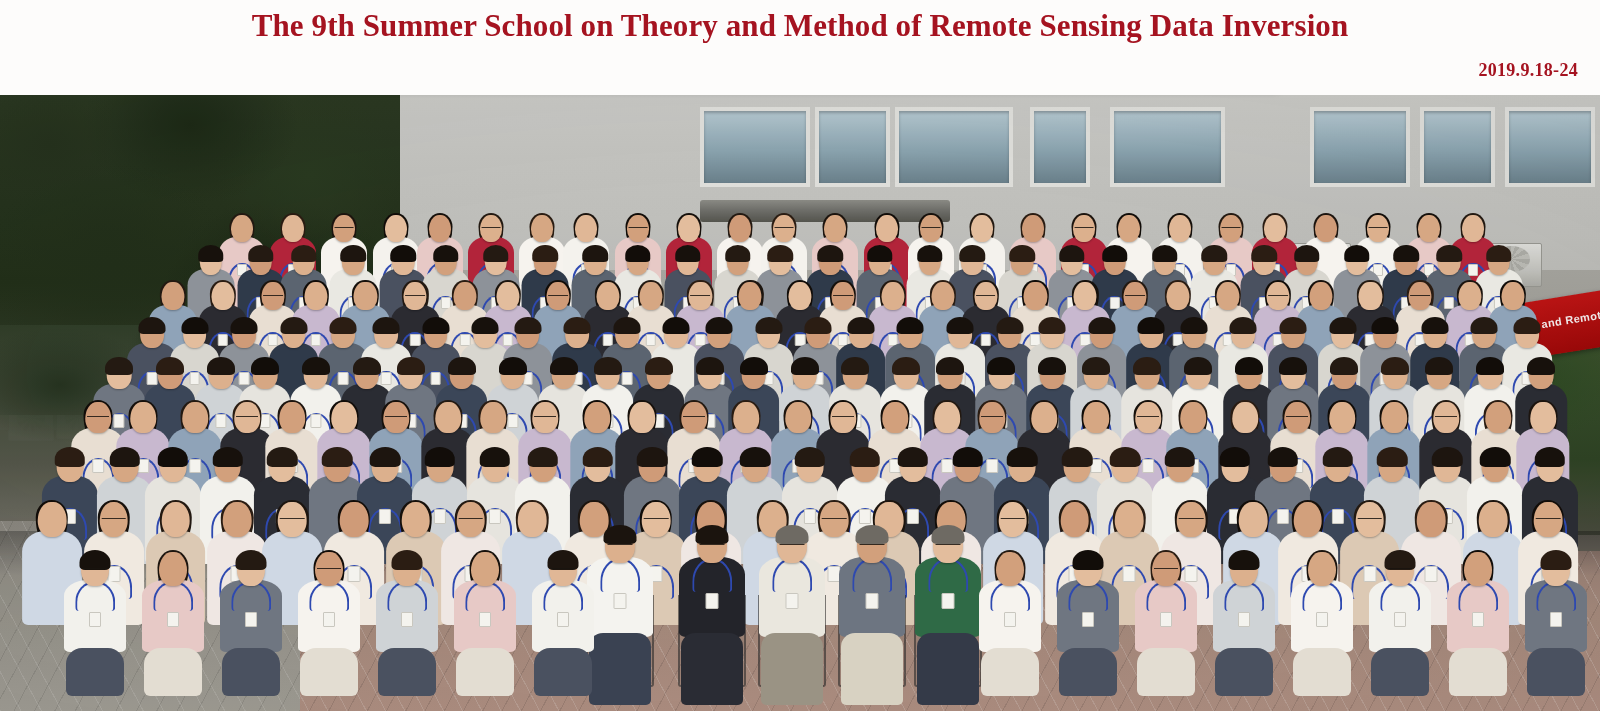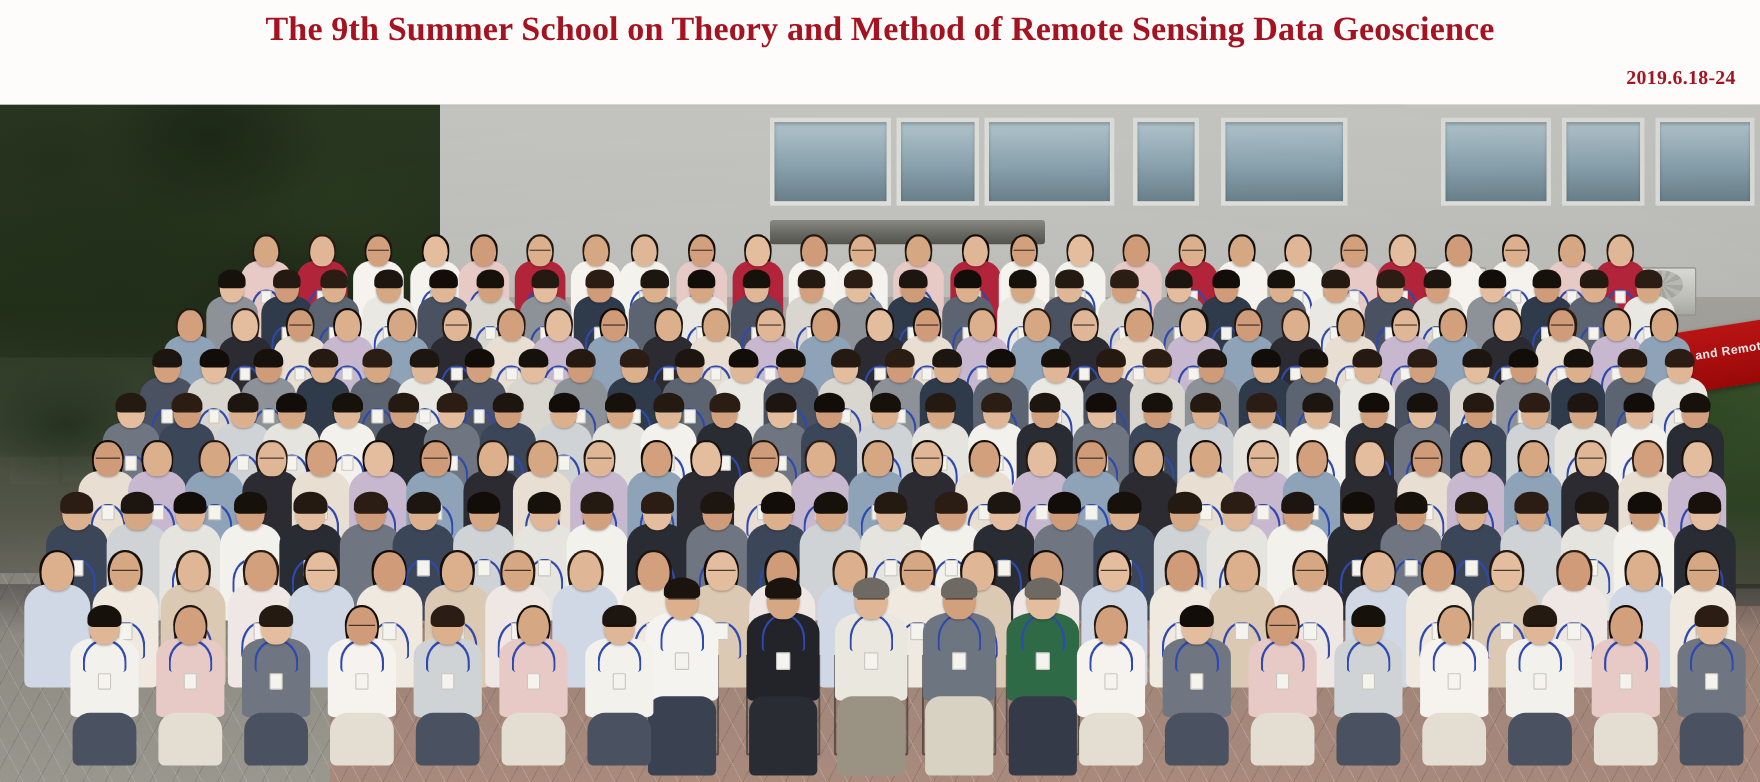--- a/index.html
+++ b/index.html
@@ -239,23 +239,23 @@
     white-space:nowrap;
   }
 </style>
 </head>
 <body>
 
 <div class="poster">
 
   <div class="header">
     <div class="title-block">
-      <div class="title-line l1">The 9th Summer School on Theory and Method of Remote Sensing Data Geoscience</div>
+      <div class="title-line l1">The 9th Summer School on Theory and Method of Remote Sensing Data Inversion</div>
     </div>
-    <div class="event-date">2019.6.18-24</div>
+    <div class="event-date">2019.9.18-24</div>
   </div>
 
   <div class="photo">
 
     <div class="bg-wall"></div>
     <div class="bg-wall-lower"></div>
 
     <div class="window-band" style="left:700px;width:110px;"></div>
     <div class="window-band" style="left:815px;width:75px;"></div>
     <div class="window-band" style="left:895px;width:118px;"></div>

